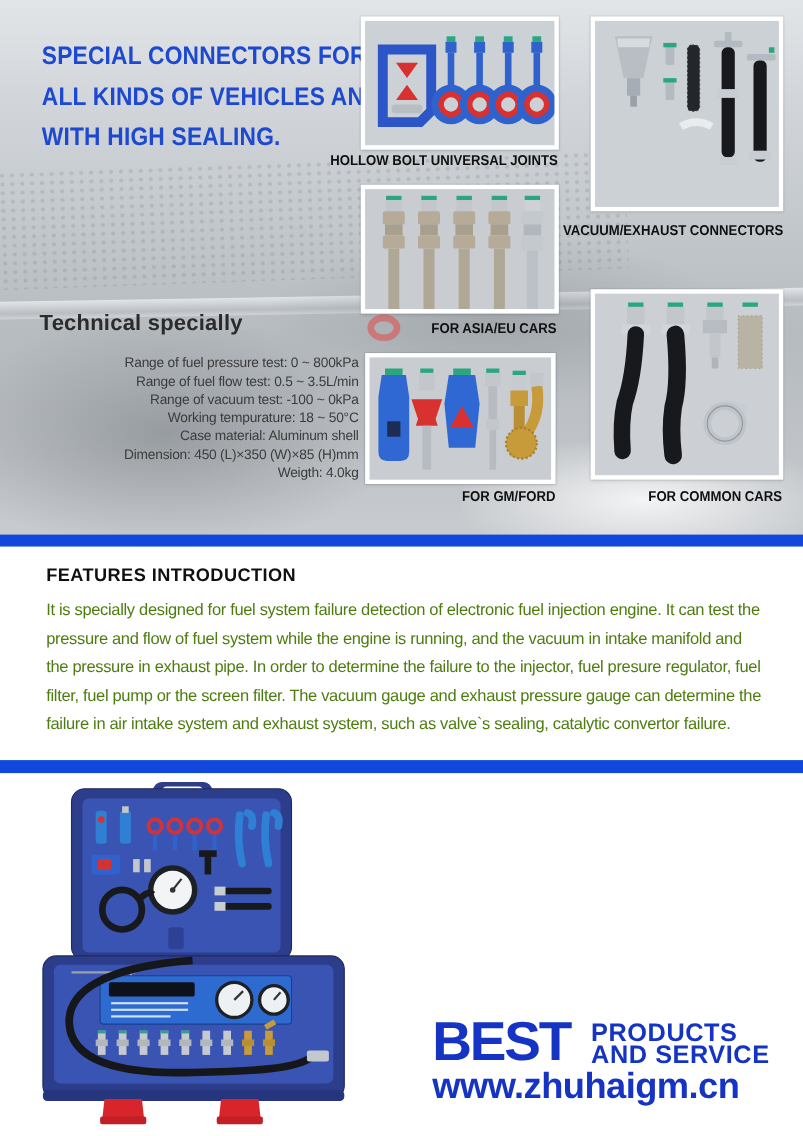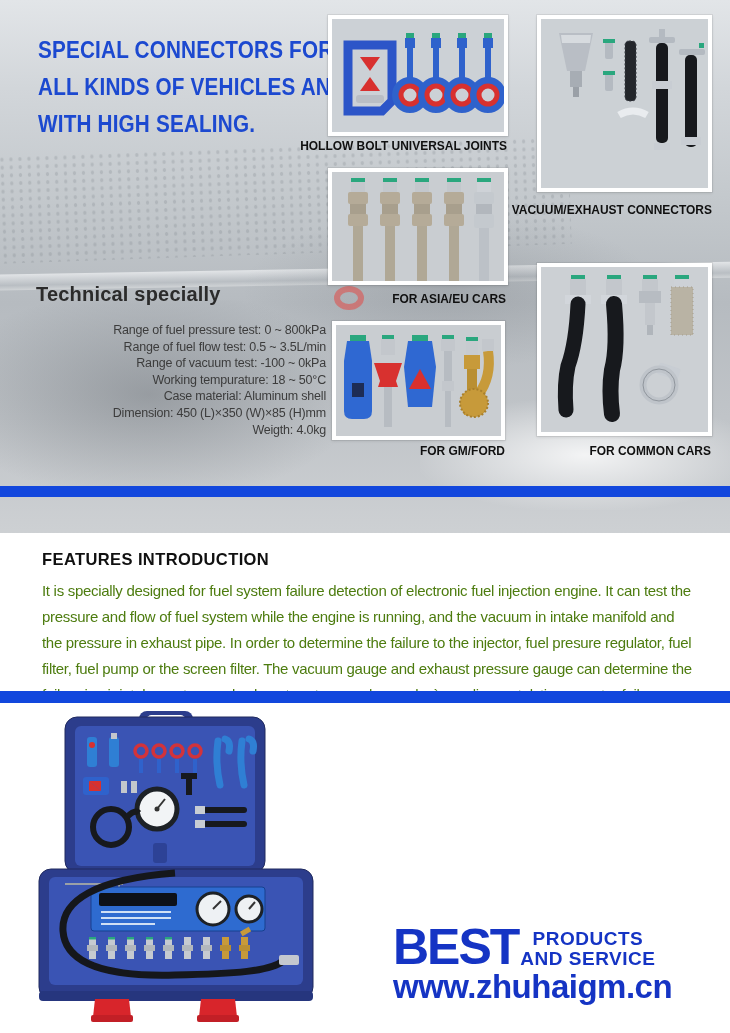--- a/index.html
+++ b/index.html
@@ -50,35 +50,35 @@
   #cap3 { left:330px; top:291px; width:176px; }
   #cap4 { left:330px; top:443px; width:175px; }
   #cap5 { left:518px; top:443px; width:193px; }
 
   
   .divider { position:absolute; left:0; width:730px; background:#1247dd; }
   #divider1 { top:486px; height:11px; }
   #divider2 { top:691px; height:12px; }
 
   
-  .features { position:absolute; left:0; top:497px; width:730px; height:246px; background:#fff;margin-top:36px; }
+  .features { position:absolute; left:0; top:497px; width:730px; height:246px; background:#fff; }
   .features h2 { position:absolute; left:42px; top:17px; font-size:16.5px; font-weight:700;
                  color:#101010; letter-spacing:.4px; }
   .features p  { position:absolute; left:42px; top:45px; width:655px; font-size:15px;
                  line-height:26px; color:#4d7c0f; letter-spacing:-.3px; }
 
   
   .bottom { position:absolute; left:0; top:703px; width:730px; height:330px; background:#fff; }
   .kit { position:absolute; left:35px; top:8px; width:290px; height:315px; }
   .kit svg { display:block; width:100%; height:100%; }
 
   .brand { position:absolute; left:393px; top:222px; color:#1534c4; }
-  .brand-row { display:flex; align-items:flex-start;text-align:center; }
+  .brand-row { display:flex; align-items:flex-start; }
   .brand-name { font-size:50px; line-height:44px; font-weight:700; letter-spacing:-2px; }
-  .brand-tag { margin:4px 0 0 2px; font-size:19px; line-height:19.5px; font-weight:700; letter-spacing:.5px; }
+  .brand-tag { margin:4px 0 0 19px; font-size:23px; line-height:19.5px; font-weight:700; letter-spacing:.5px; }
   .brand-site { font-size:33px; font-weight:700; letter-spacing:-.5px; line-height:34px; margin-top:1px; }
 </style>
 </head>
 <body>
 
 <div class="page">
 
   <section class="hero">
     <div class="hero-mesh"></div>
     <div class="hero-cowl"></div>

